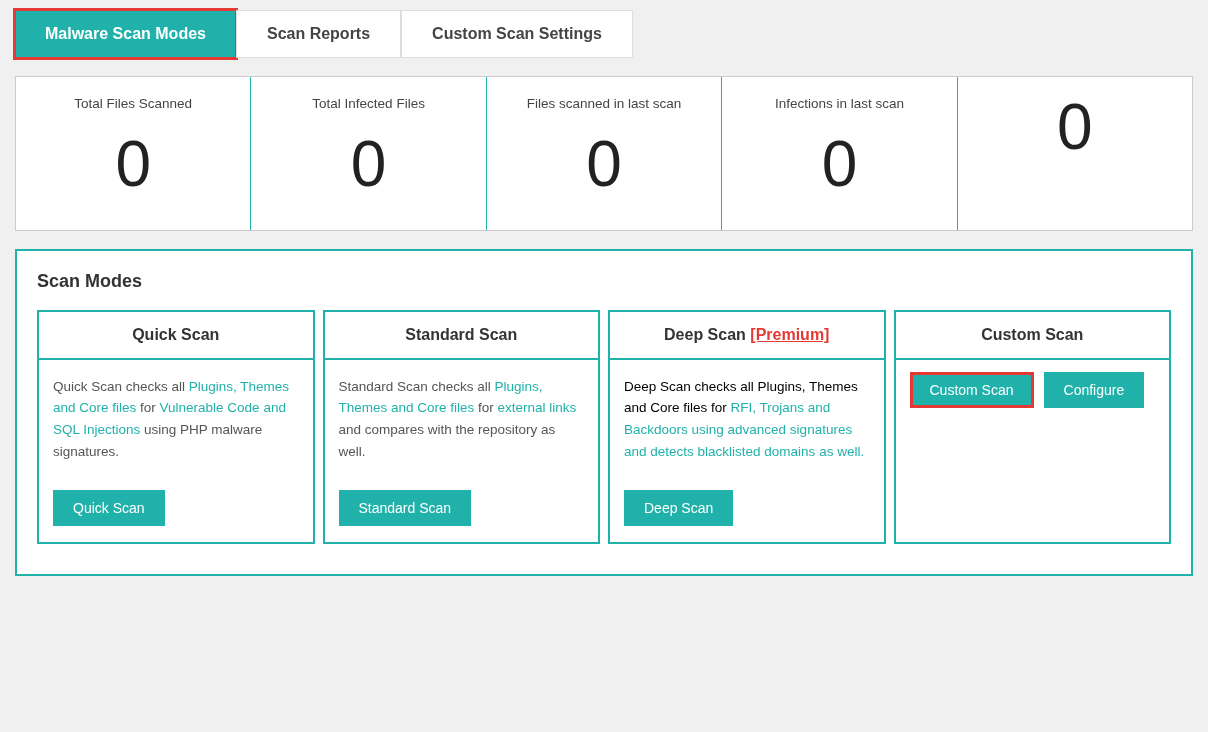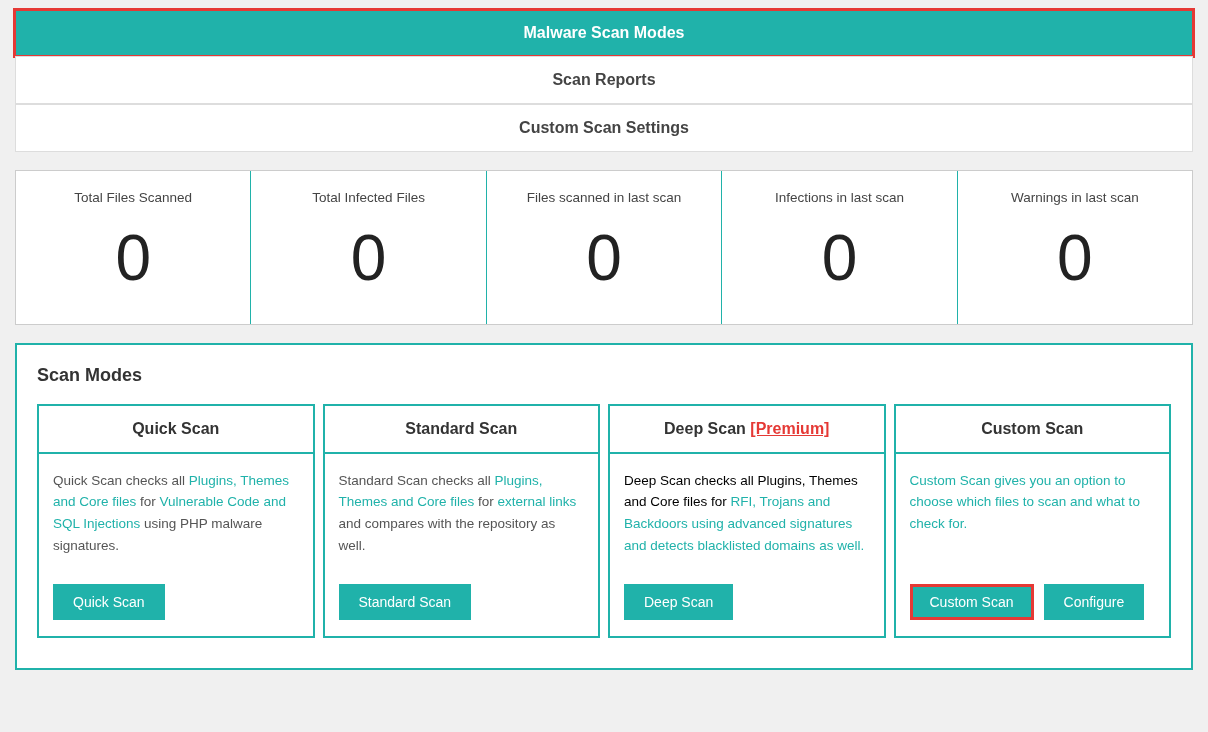--- a/index.html
+++ b/index.html
@@ -12,21 +12,20 @@
     .page-wrapper {
       background: #f0f0f0;
       padding: 10px 15px 20px 15px;
     }
 
     
     .tabs-row {
       display: flex;
       align-items: stretch;
       margin-bottom: 18px;
-      flex-direction: column;
     }
     .tab {
       padding: 14px 30px;
       font-size: 16px;
       font-weight: 600;
       cursor: pointer;
       border: none;
       background: #fff;
       color: #333;
       outline: none;
@@ -163,21 +162,20 @@
     </div>
     <div class="stat-card">
       <div class="stat-label">Files scanned in last scan</div>
       <div class="stat-value">0</div>
     </div>
     <div class="stat-card">
       <div class="stat-label">Infections in last scan</div>
       <div class="stat-value">0</div>
     </div>
     <div class="stat-card">
-      <div class="stat-label">Warnings in last scan</div>
       <div class="stat-value">0</div>
     </div>
   </div>
 
   <div class="scan-modes-section">
     <div class="scan-modes-title">Scan Modes</div>
     <div class="scan-cards-row">
 
       <div class="scan-card">
         <div class="scan-card-header">Quick Scan</div>
@@ -207,23 +205,20 @@
         <div class="scan-card-body">
           <span style="color:#000000;">Deep Scan checks all Plugins, Themes and Core files for </span><span style="color:#20b2aa;">RFI, Trojans and Backdoors</span><span style="color:#20b2aa;"> using advanced signatures and detects </span><span style="color:#20b2aa;">blacklisted domains</span><span style="color:#20b2aa;"> as well.</span>
         </div>
         <div class="scan-card-footer">
           <button class="scan-btn">Deep Scan</button>
         </div>
       </div>
 
       <div class="scan-card">
         <div class="scan-card-header">Custom Scan</div>
-        <div class="scan-card-body">
-          <span style="color:#20b2aa;">Custom Scan gives you an option to choose which files to scan and what to check for.</span>
-        </div>
         <div class="scan-card-footer">
           <button class="scan-btn active-outlined">Custom Scan</button>
           <button class="scan-btn">Configure</button>
         </div>
       </div>
 
     </div>
   </div>
 
 </div>

